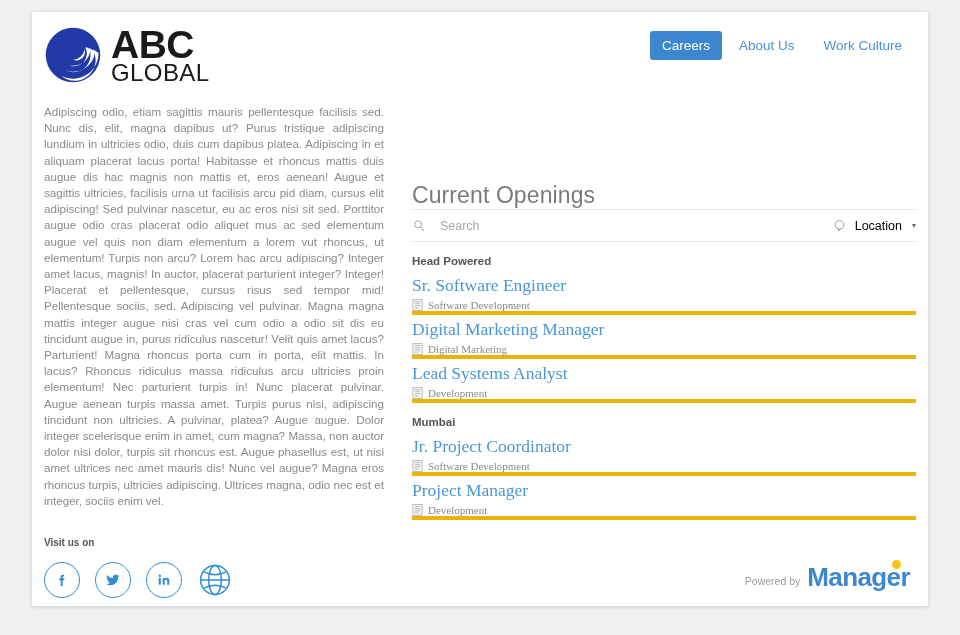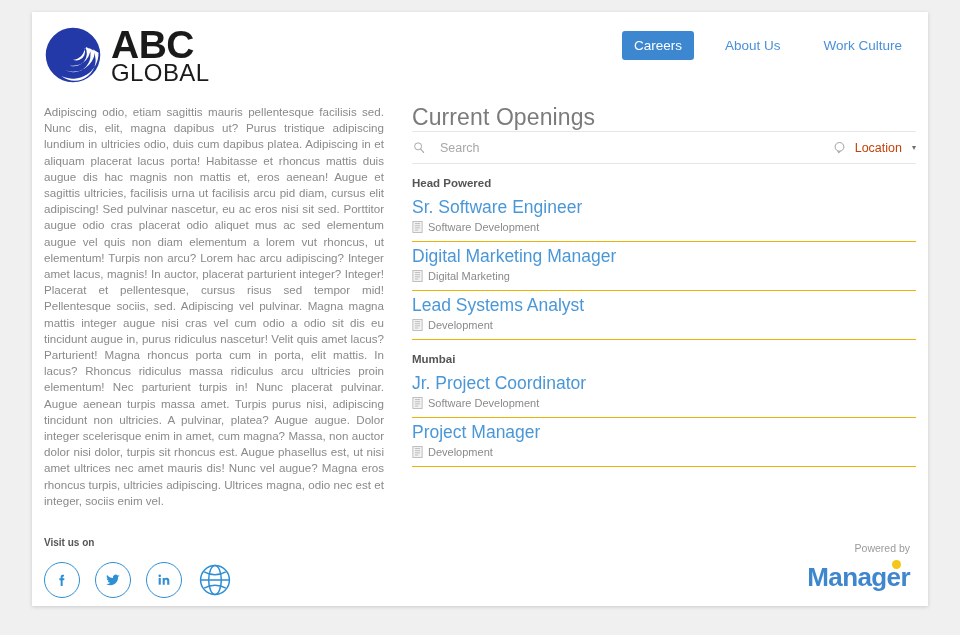--- a/index.html
+++ b/index.html
@@ -54,39 +54,40 @@
     display: block;
     margin-top: -2px;
   }
 
   .nav {
     position: absolute;
     right: 14px;
     top: 19px;
     display: flex;
     align-items: center;
-    gap: 19px;
+    gap: 5px;
   }
   .nav-item {
     font-size: 13.5px;
     color: #4a90d9;
     padding: 7px 12px;
     border-radius: 3px;
     text-decoration: none;
     white-space: nowrap;
   }
   .nav-item.active {
     background: #3c87d0;
     color: #ffffff;
   }
 
   
   .content {
     display: flex;
     padding: 0 12px;
+    align-items: center;
   }
 
   .col-left { width: 362px; flex: 0 0 362px; padding-right: 22px; }
   .col-right { flex: 1 1 auto; padding-left: 6px; }
 
   .about-text {
     font-size: 11.6px;
     line-height: 16.2px;
     color: #8a8a8a;
     text-align: justify;
@@ -142,34 +143,35 @@
   .search-input::placeholder { color: #a8a8a8; }
   .loc-filter {
     display: flex;
     align-items: center;
     gap: 8px;
     flex: 0 0 auto;
     padding-left: 10px;
   }
   .loc-label {
     font-size: 12.5px;
-    color: #c2410c;
+    color: #000000;
   }
   .caret { font-size: 8px; color: #6e6e6e; margin-left: 2px; }
 
   .loc-group-title {
     font-size: 11.5px;
     font-weight: bold;
     color: #555555;
     padding: 13px 0 4px 0;
   }
 
   .job-row {
-    padding: 3px 0 8px 0;
-    border-bottom: 1px solid #eab308;
+    padding: 3px 0 0 0;
+    border-bottom: 4px solid #eab308;
+    font-family: Liberation Serif, serif;
   }
   .job-title {
     font-size: 17.5px;
     color: #4a97d8;
     text-decoration: none;
     display: block;
     line-height: 23px;
     font-weight: normal;
   }
   .job-dept {
@@ -184,21 +186,20 @@
   }
 
   
   .footer {
     position: absolute;
     right: 18px;
     bottom: 16px;
     display: flex;
     align-items: flex-end;
     gap: 7px;
-    flex-direction: column;
   }
   .powered-by {
     font-size: 10.5px;
     color: #9a9a9a;
     padding-bottom: 3px;
   }
   .jobsoid-wrap { position: relative; }
   .jobsoid-text {
     font-size: 26px;
     font-weight: bold;

